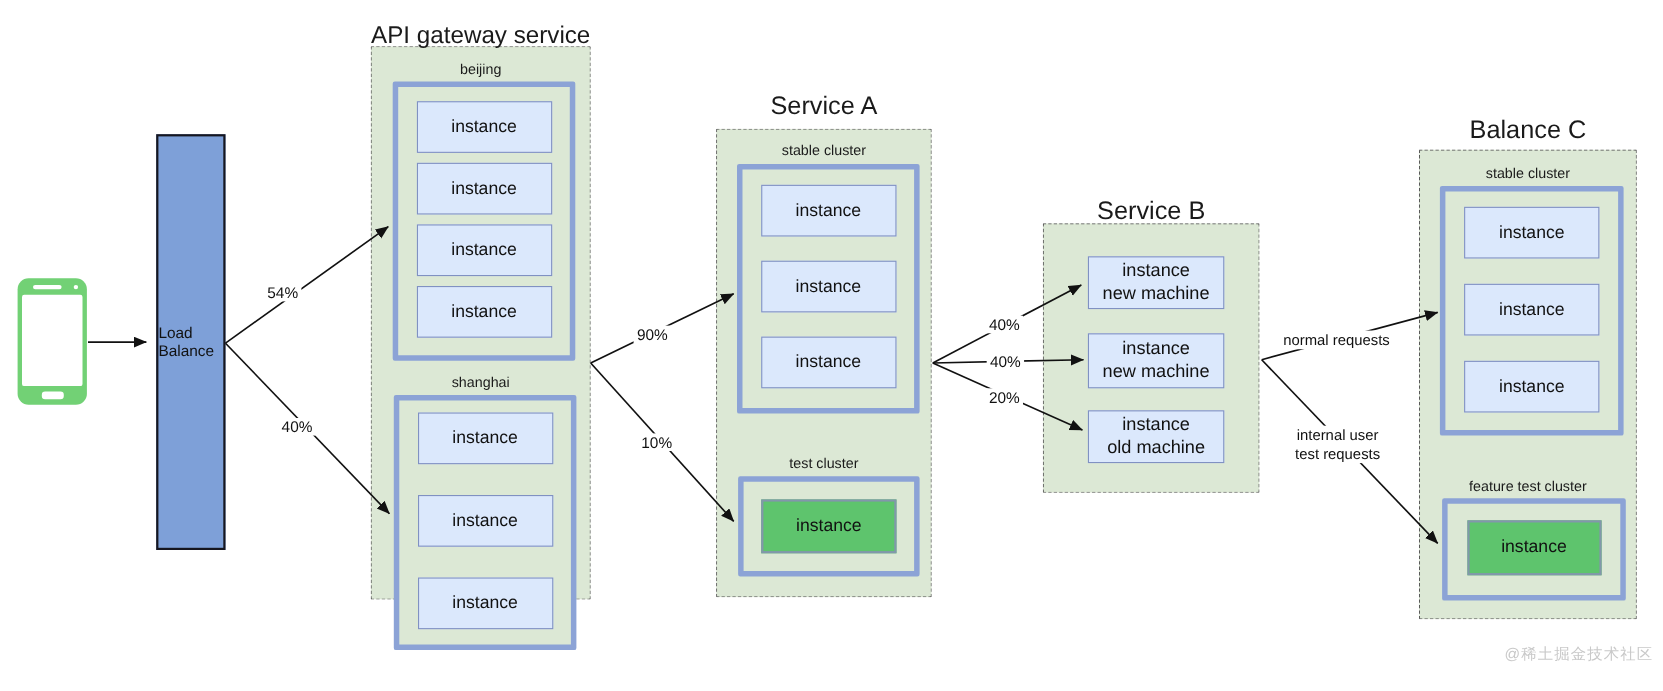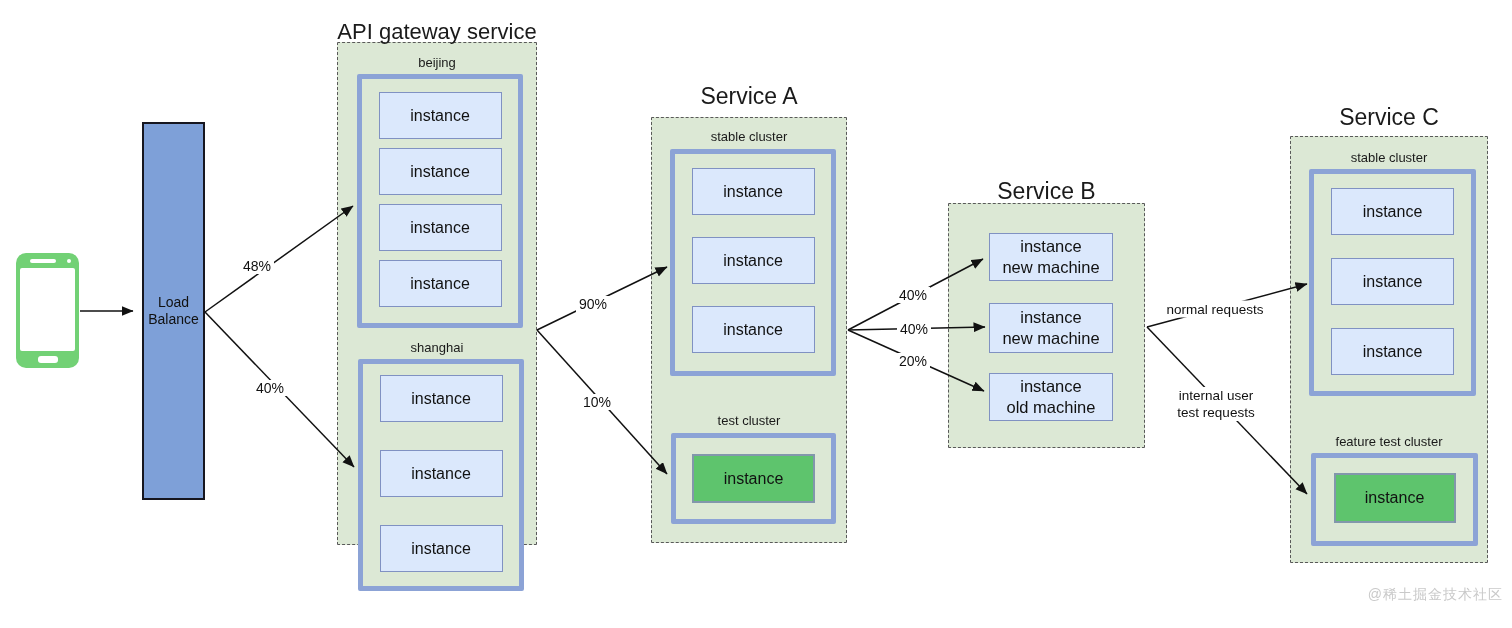--- a/index.html
+++ b/index.html
@@ -37,21 +37,21 @@
   .b-inst{
     position:absolute;box-sizing:border-box;width:124px;height:48px;
     background:#dbe8fc;border:1.5px solid #8091c2;
     display:flex;flex-direction:column;align-items:center;justify-content:center;
     font-size:16.5px;line-height:21px;color:#111;z-index:2;text-align:center;
   }
   
   #load-balancer{
     left:142px;top:122px;width:63px;height:378px;
     background:#7ea0d8;border:2px solid #16161f;
-    display:flex;align-items:center;justify-content:center;text-align:center;
+    display:flex;align-items:center;justify-content:center;
     font-size:14px;line-height:17px;z-index:2;
   }
   
   #phone{left:16px;top:253px;width:63px;height:115px;background:#72d175;border-radius:10px;z-index:2;}
   #phone .screen{position:absolute;left:4px;right:4px;top:15px;bottom:17px;background:#ffffff;border-radius:2px;}
   #phone .speaker{position:absolute;left:14px;top:6px;width:26px;height:4px;background:#ffffff;border-radius:2px;}
   #phone .camera{position:absolute;right:8px;top:6px;width:4px;height:4px;background:#ffffff;border-radius:50%;}
   #phone .home{position:absolute;left:50%;bottom:5px;width:20px;height:7px;margin-left:-10px;background:#ffffff;border-radius:3px;}
   
   #arrows{position:absolute;left:0;top:0;z-index:3;pointer-events:none;}
@@ -126,21 +126,21 @@
     <div class="b-inst" style="left:40px;top:99px;height:50px;">
       <span>instance</span>
       <span>new machine</span>
     </div>
     <div class="b-inst" style="left:40px;top:169px;">
       <span>instance</span>
       <span>old machine</span>
     </div>
   </div>
 
-  <div class="svc-title" style="left:1290px;top:104px;width:198px;">Service C</div>
+  <div class="svc-title" style="left:1290px;top:104px;width:198px;">Balance C</div>
   <div class="dashed-box" style="left:1290px;top:136px;width:198px;height:427px;">
     <div class="cluster-label" style="top:13px;">stable cluster</div>
     <div class="cluster" style="left:18px;top:32px;width:167px;height:227px;padding-top:14px;gap:23px;">
       <div class="inst">instance</div>
       <div class="inst">instance</div>
       <div class="inst">instance</div>
     </div>
     <div class="cluster-label" style="top:297px;">feature test cluster</div>
     <div class="cluster" style="left:20px;top:316px;width:167px;height:93px;padding-top:15px;">
       <div class="inst green" style="width:122px;height:50px;">instance</div>
@@ -160,21 +160,21 @@
       <line x1="537" y1="330" x2="667" y2="267" marker-end="url(#ah)"></line>
       <line x1="537" y1="330" x2="667" y2="474" marker-end="url(#ah)"></line>
       <line x1="848" y1="330" x2="983" y2="259" marker-end="url(#ah)"></line>
       <line x1="848" y1="330" x2="985" y2="327" marker-end="url(#ah)"></line>
       <line x1="848" y1="330" x2="984" y2="391" marker-end="url(#ah)"></line>
       <line x1="1147" y1="327" x2="1307" y2="284" marker-end="url(#ah)"></line>
       <line x1="1147" y1="327" x2="1307" y2="494" marker-end="url(#ah)"></line>
     </g>
   </svg>
 
-  <div class="pct" style="left:257px;top:266px;">48%</div>
+  <div class="pct" style="left:257px;top:266px;">54%</div>
   <div class="pct" style="left:270px;top:388px;">40%</div>
   <div class="pct" style="left:593px;top:304px;">90%</div>
   <div class="pct" style="left:597px;top:402px;">10%</div>
   <div class="pct" style="left:913px;top:295px;">40%</div>
   <div class="pct" style="left:914px;top:329px;">40%</div>
   <div class="pct" style="left:913px;top:361px;">20%</div>
   <div class="reqlabel" style="left:1215px;top:309px;">normal requests</div>
   <div class="reqlabel" style="left:1216px;top:404px;">
     <div>internal user</div>
     <div>test requests</div>

